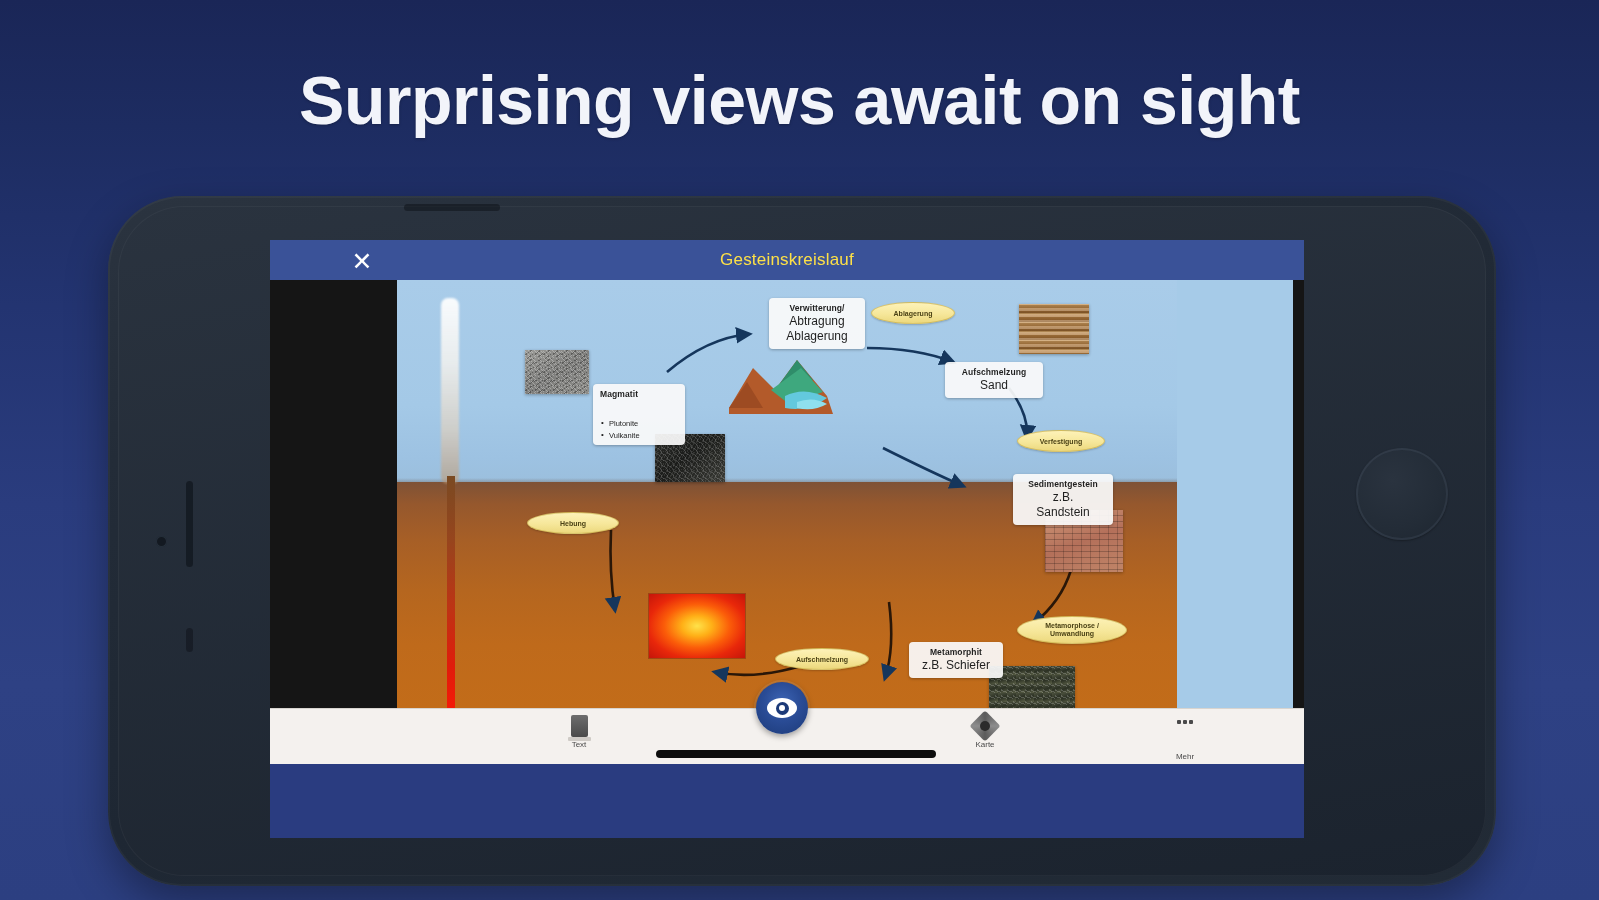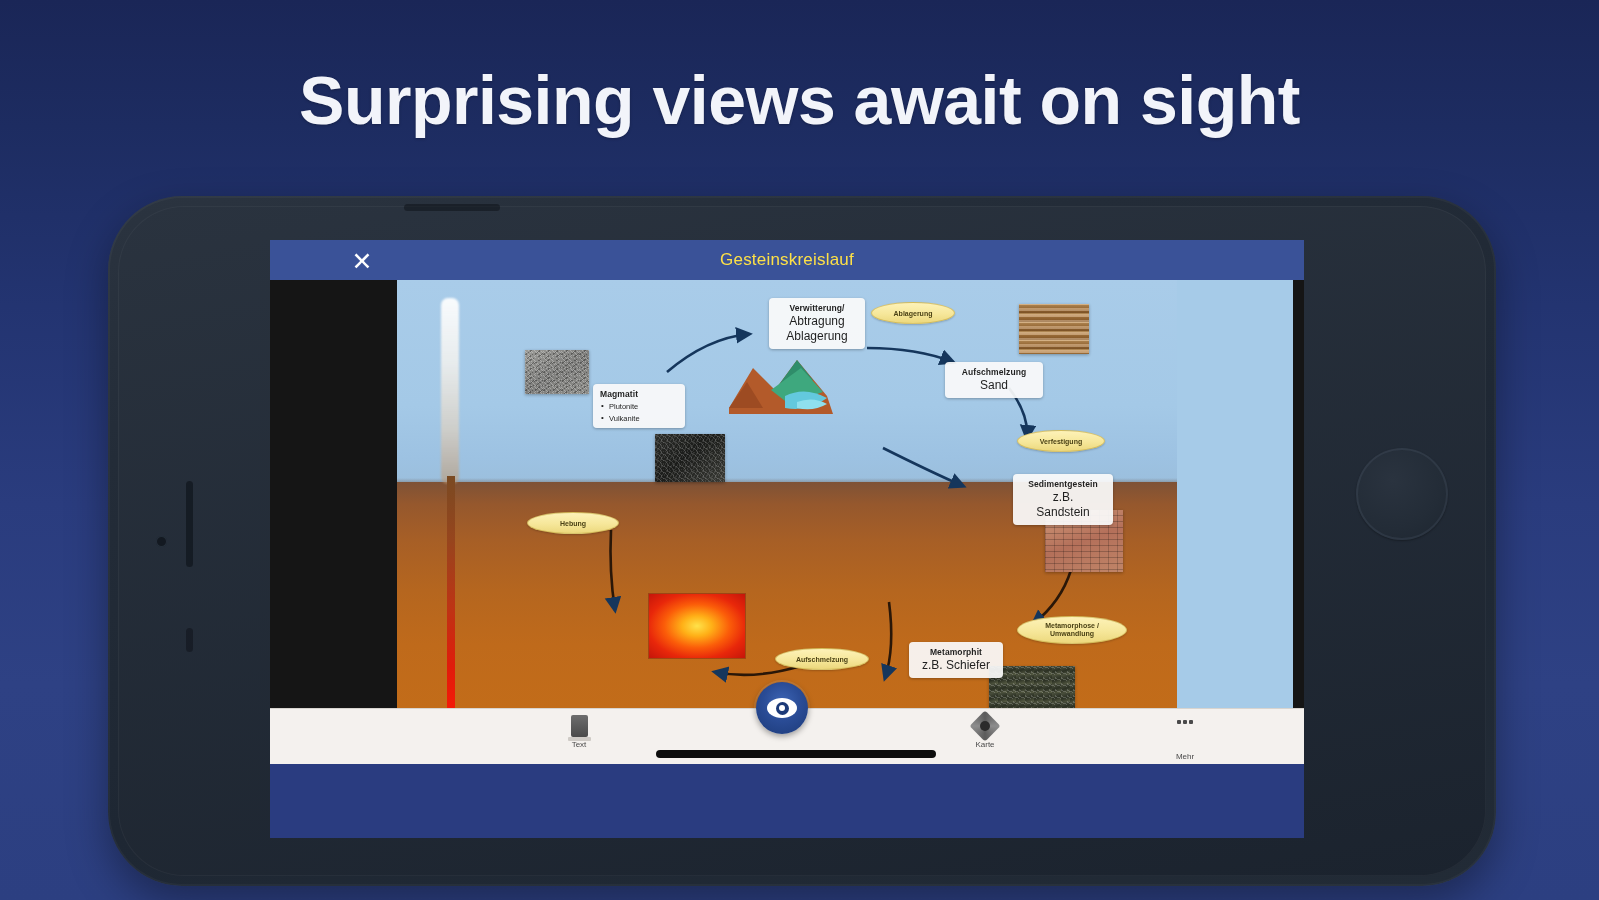--- a/index.html
+++ b/index.html
@@ -215,21 +215,21 @@
     box-shadow: 0 1px 3px rgba(0,0,0,.28);
     padding: 5px 7px;
     color: #1f1f1f;
     line-height: 1.25;
   }
   .card .t {
     font-size: 8.5px; font-weight: 700; letter-spacing: .1px;
     white-space: nowrap;
   }
   .card .s { font-size: 12px; font-weight: 400; }
-  .card ul { list-style: none; margin-top: 2px; }
+  .card ul { list-style: none; margin-top: 19px; }
   .card li {
     font-size: 7.5px; padding-left: 9px; position: relative; margin-top: 2.5px;
   }
   .card li::before {
     content: "•"; position: absolute; left: 1px; top: -1px; font-size: 8px;
   }
   .card.center { text-align: center; }
 
   
   .oval {

